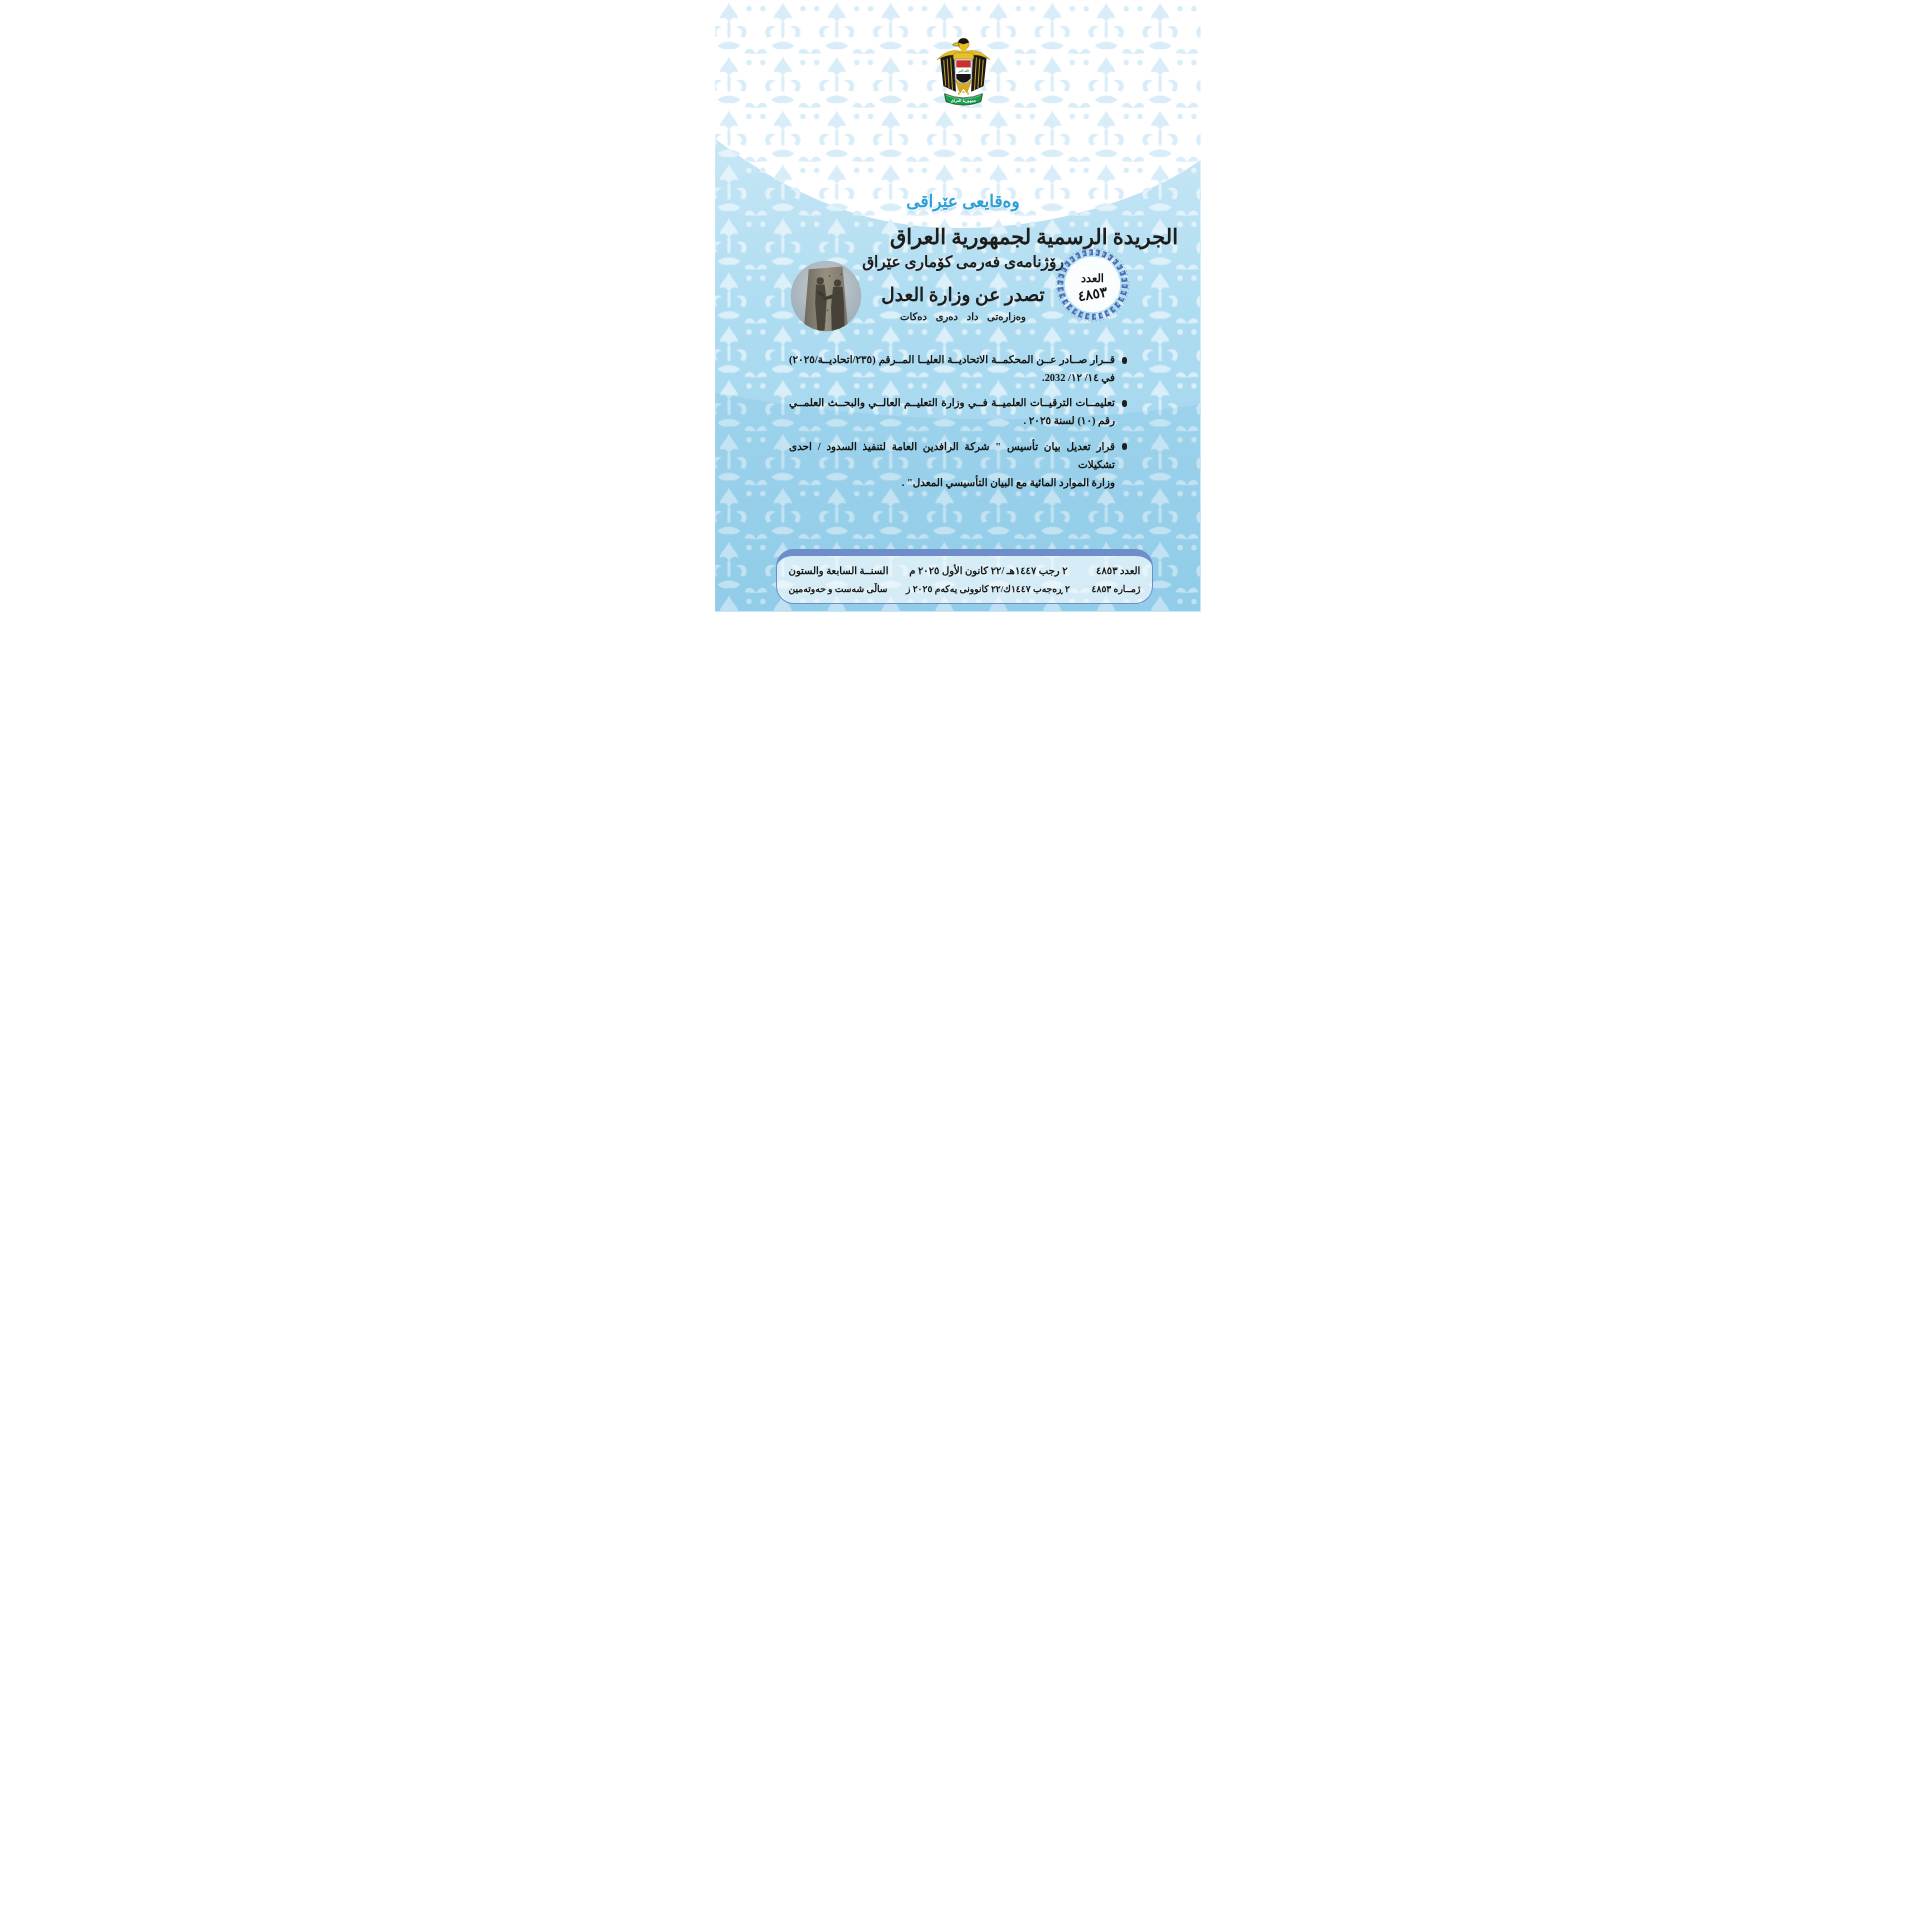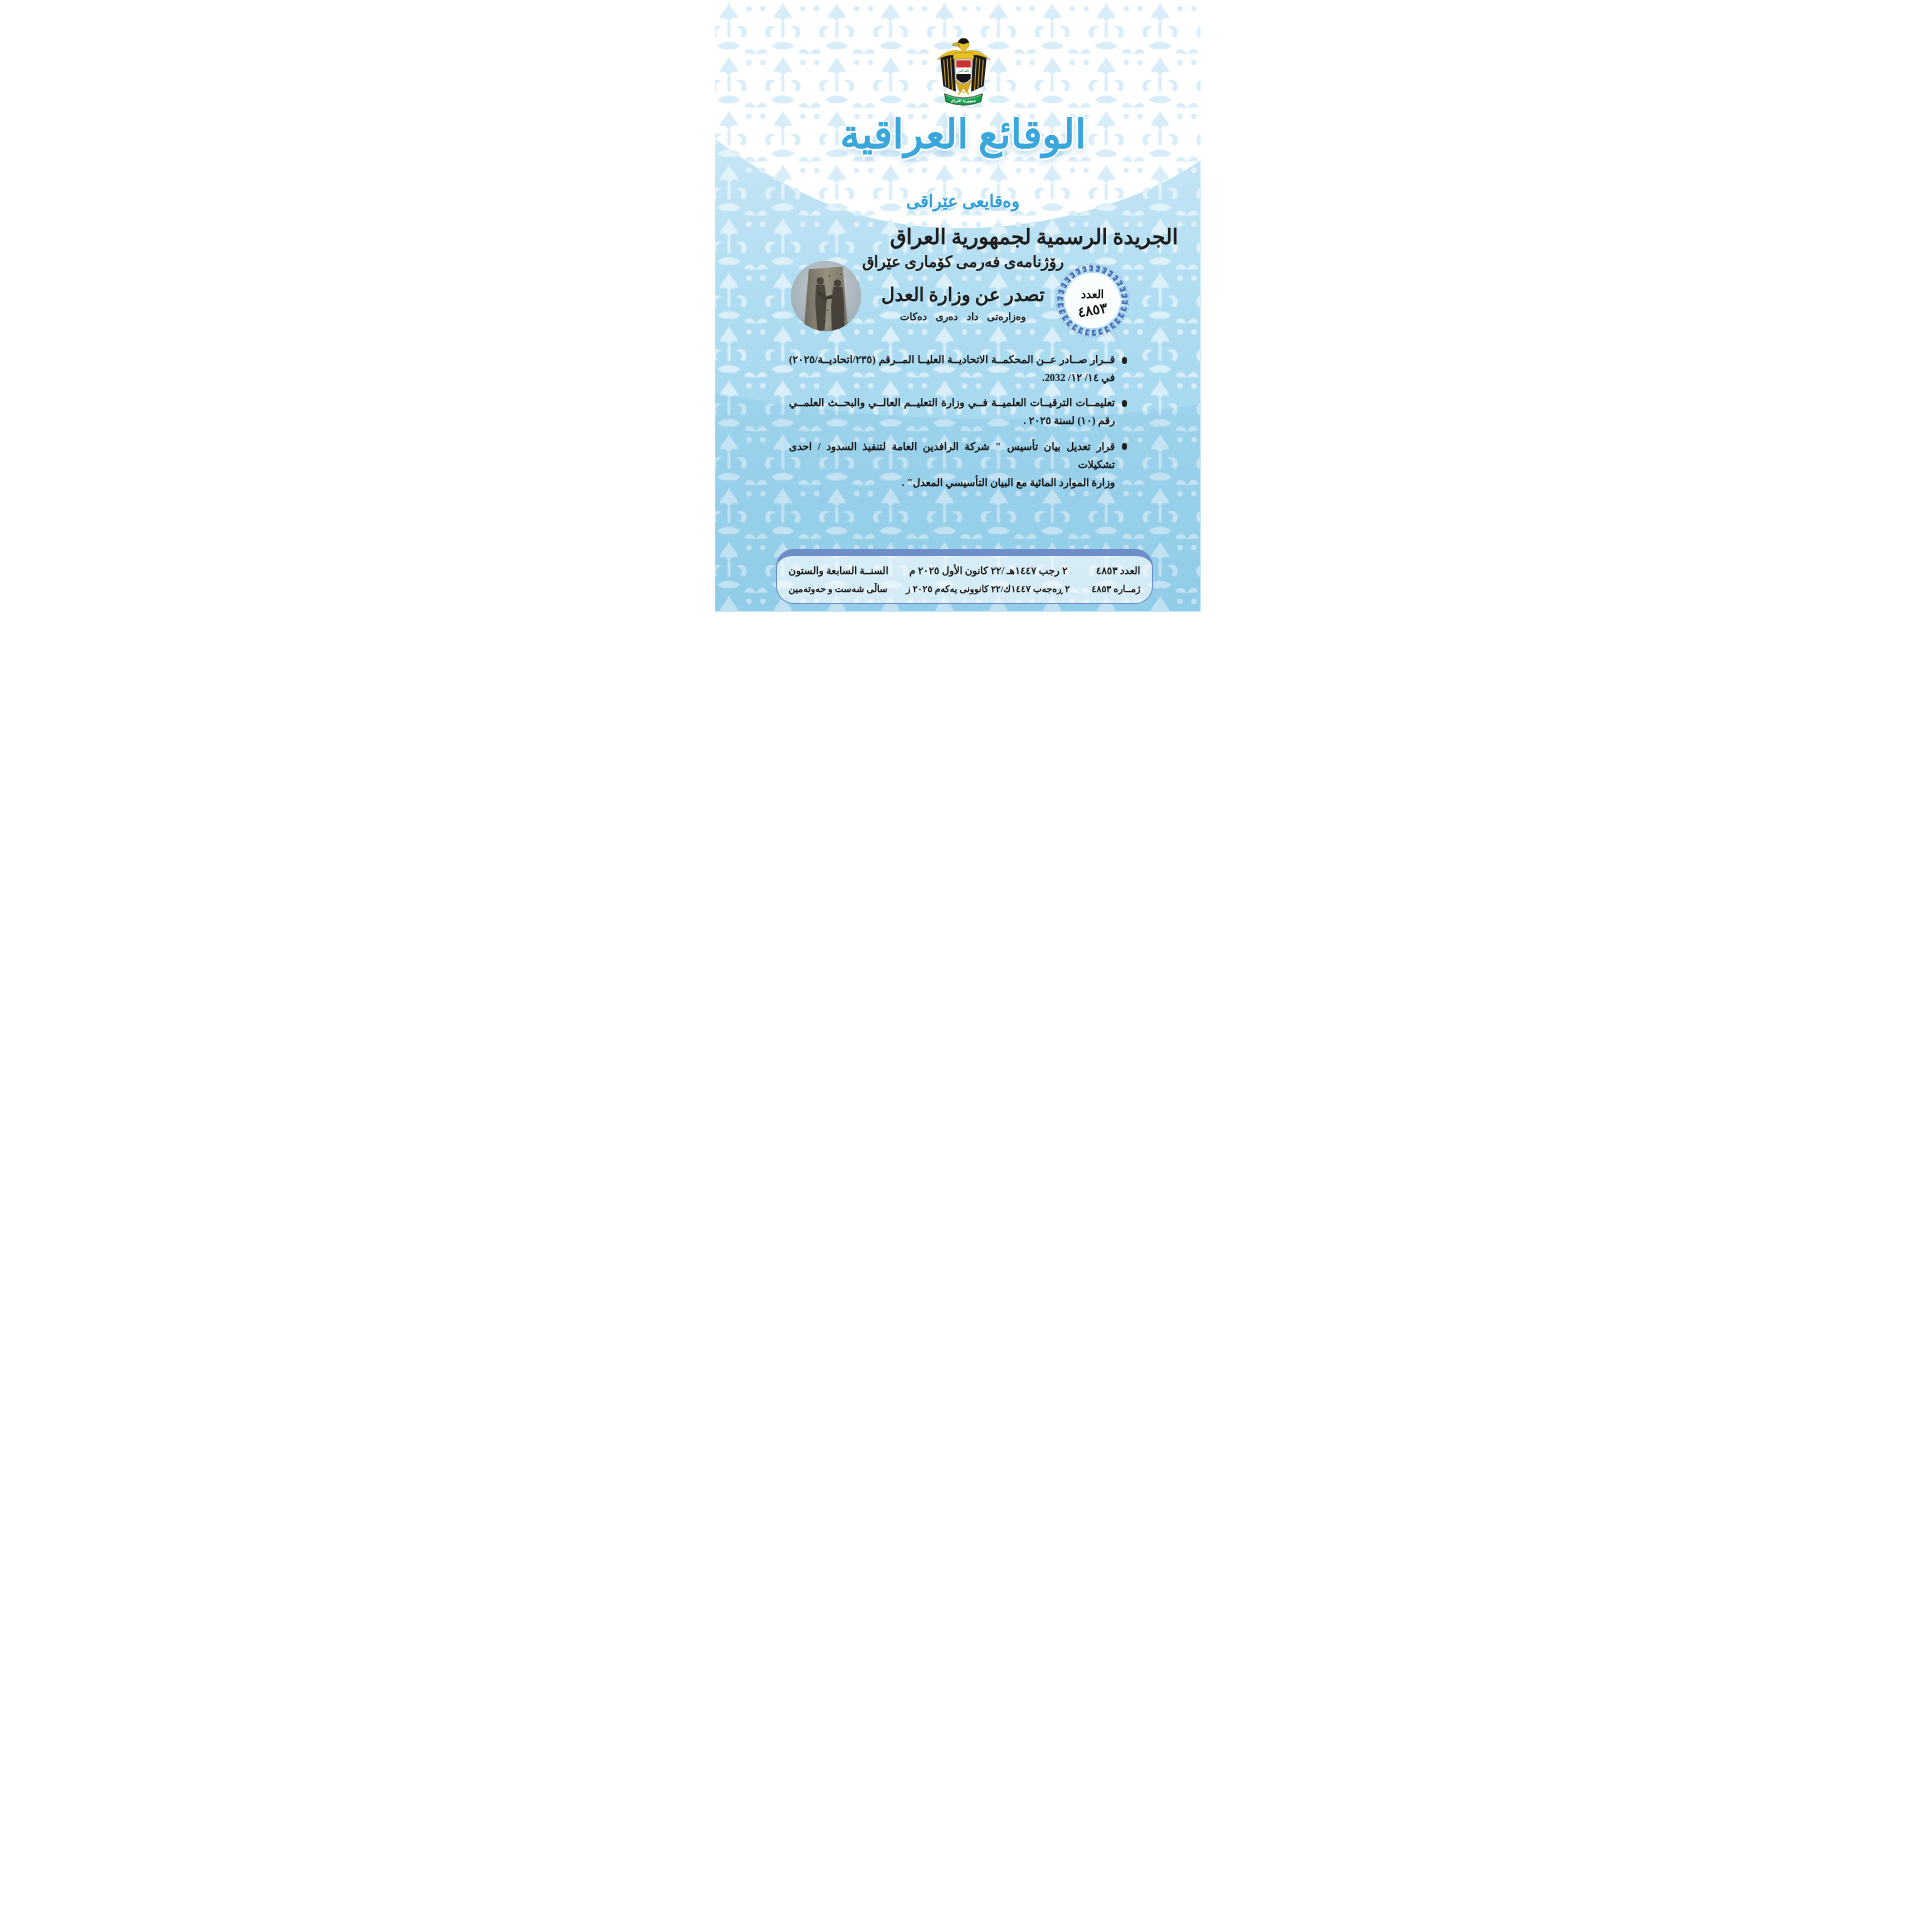--- a/index.html
+++ b/index.html
@@ -20,21 +20,21 @@
   }
   .masthead-title-ku{
     top:191px;font-size:17px;font-weight:700;color:#2d9fd6;
     text-shadow:-0.8px -0.8px 0 rgba(255,255,255,.9),0.8px 0.8px 0 rgba(255,255,255,.9),0 1.5px 3.1px rgba(60,150,200,.35);
   }
   .gazette-ar{top:225px;font-size:21px;font-weight:700;color:#1d1d1b;text-align:right;}
   .gazette-ku{top:253px;font-size:15.4px;font-weight:700;color:#1d1d1b;}
   .publisher-ar{top:284px;font-size:18.5px;font-weight:700;color:#1d1d1b;}
   .publisher-ku{top:311px;font-size:10px;font-weight:700;color:#1d1d1b;word-spacing:6.2px;}
   .photo-wrap{left:88px;top:260px;width:72px;height:72px;}
-  .badge-wrap{left:353px;top:263px;width:75px;height:75px;}
+  .badge-wrap{left:353px;top:247px;width:75px;height:75px;}
   .toc{left:87px;top:351px;width:326px;color:#151513;}
   .toc-item{position:relative;margin-bottom:7.3px;padding:0;}
   .toc-line{
     font-size:10.4px;font-weight:700;line-height:18px;direction:rtl;
     text-align:justify;text-align-last:justify;
   }
   .toc-line.short{text-align:right;text-align-last:right;}
   .bullet-dot{
     position:absolute;right:-12.3px;top:5.8px;width:5.8px;height:7px;border-radius:50%;
     background:#1f1f1f;
@@ -127,21 +127,20 @@
 
     <circle cx="126" cy="330" r="6" fill="#e8bf25"></circle>
     <circle cx="150" cy="322" r="6" fill="#e8bf25"></circle>
     <circle cx="174" cy="330" r="6" fill="#e8bf25"></circle>
 
     <path d="M50,330 Q150,374 250,330 L242,372 Q150,408 58,372 Z" fill="#12a14a" stroke="#0d0d0d" stroke-width="3"></path>
     <path d="M58,338 Q150,380 242,338" fill="none" stroke="#e9f5ec" stroke-width="2"></path>
     <text x="150" y="372" font-size="21" font-weight="bold" fill="#ffffff" text-anchor="middle">جمهورية العراق</text>
   </svg>
 
-  <div class="abs ctext masthead-title" dir="rtl">الوقائع العراقية</div>
   <div class="abs ctext masthead-title-ku" dir="rtl">وه‌قايعى عێراقى</div>
   <div class="abs ctext gazette-ar" dir="rtl">الجريدة الرسمية لجمهورية العراق</div>
   <div class="abs ctext gazette-ku" dir="rtl">رۆژنامه‌ی فه‌رمی کۆماری عێراق</div>
   <div class="abs ctext publisher-ar" dir="rtl">تصدر عن وزارة العدل</div>
   <div class="abs ctext publisher-ku" dir="rtl">وه‌زاره‌تى داد ده‌رى ده‌كات</div>
 
   <svg class="abs photo-wrap" viewBox="0 0 200 200" xmlns="http://www.w3.org/2000/svg">
     <defs>
       <clipPath id="photoClip">
           <circle cx="100" cy="100" r="98"></circle>

